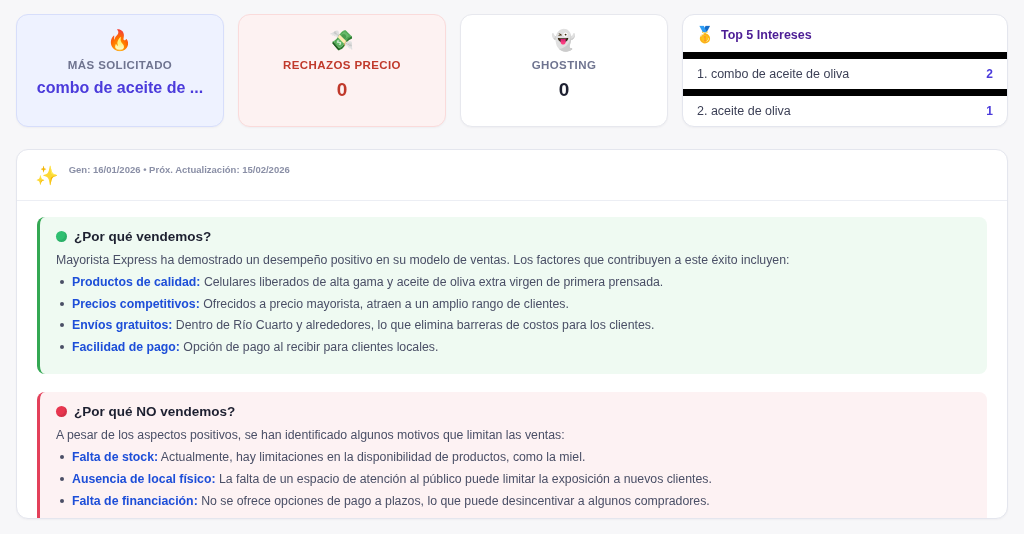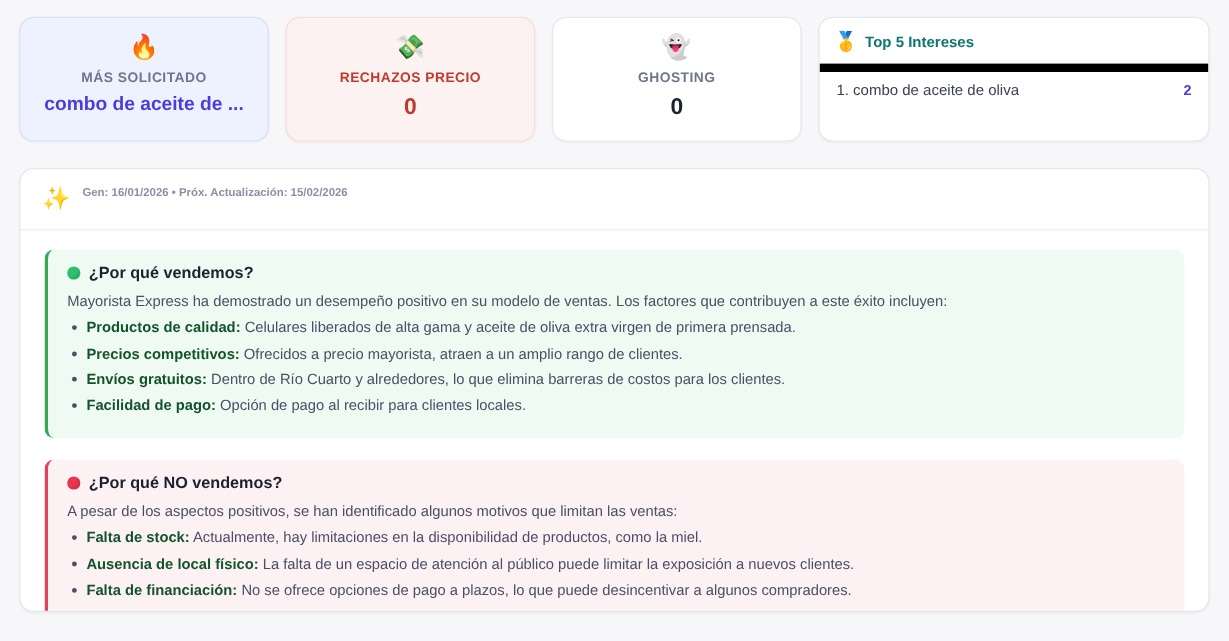--- a/index.html
+++ b/index.html
@@ -88,21 +88,21 @@
   }
   .top5-head {
     display: flex;
     align-items: center;
     gap: 6px;
     padding: 10px 12px 8px 12px;
   }
   .top5-title {
     font-size: 12.5px;
     font-weight: bold;
-    color: #0f766e;
+    color: #4c1d95;
   }
   .top5-row {
     display: flex;
     align-items: center;
     justify-content: space-between;
     padding: 8px 14px;
     border-top: 7px solid #000000;
     font-size: 12.5px;
     color: #3b3f55;
   }
@@ -189,21 +189,21 @@
     line-height: 1.35;
   }
   ul.points li:before {
     content: "";
     position: absolute;
     left: 4px; top: 6px;
     width: 4px; height: 4px;
     border-radius: 50%;
     background: #4a4f66;
   }
-  ul.points li b { color: #14532d; }
+  ul.points li b { color: #1d4ed8; }
 </style>
 </head>
 <body>
 
 <div class="page">
 
   <div class="kpi-row">
 
     <div class="kpi-card w1 blue">
       <span class="kpi-emoji">🔥</span>
@@ -224,20 +224,24 @@
     </div>
 
     <div class="top5">
       <div class="top5-head">
         <span>🥇</span>
         <span class="top5-title">Top 5 Intereses</span>
       </div>
       <div class="top5-row">
         <span>1. combo de aceite de oliva</span>
         <span class="cnt">2</span>
+      </div>
+      <div class="top5-row">
+        <span>2. aceite de oliva</span>
+        <span class="cnt">1</span>
       </div>
     </div>
 
   </div>
 
   <div class="diag">
     <div class="diag-head">
       <span class="spark">✨</span>
       <div>
         <div class="diag-sub">Gen: 16/01/2026 • Próx. Actualización: 15/02/2026</div>

